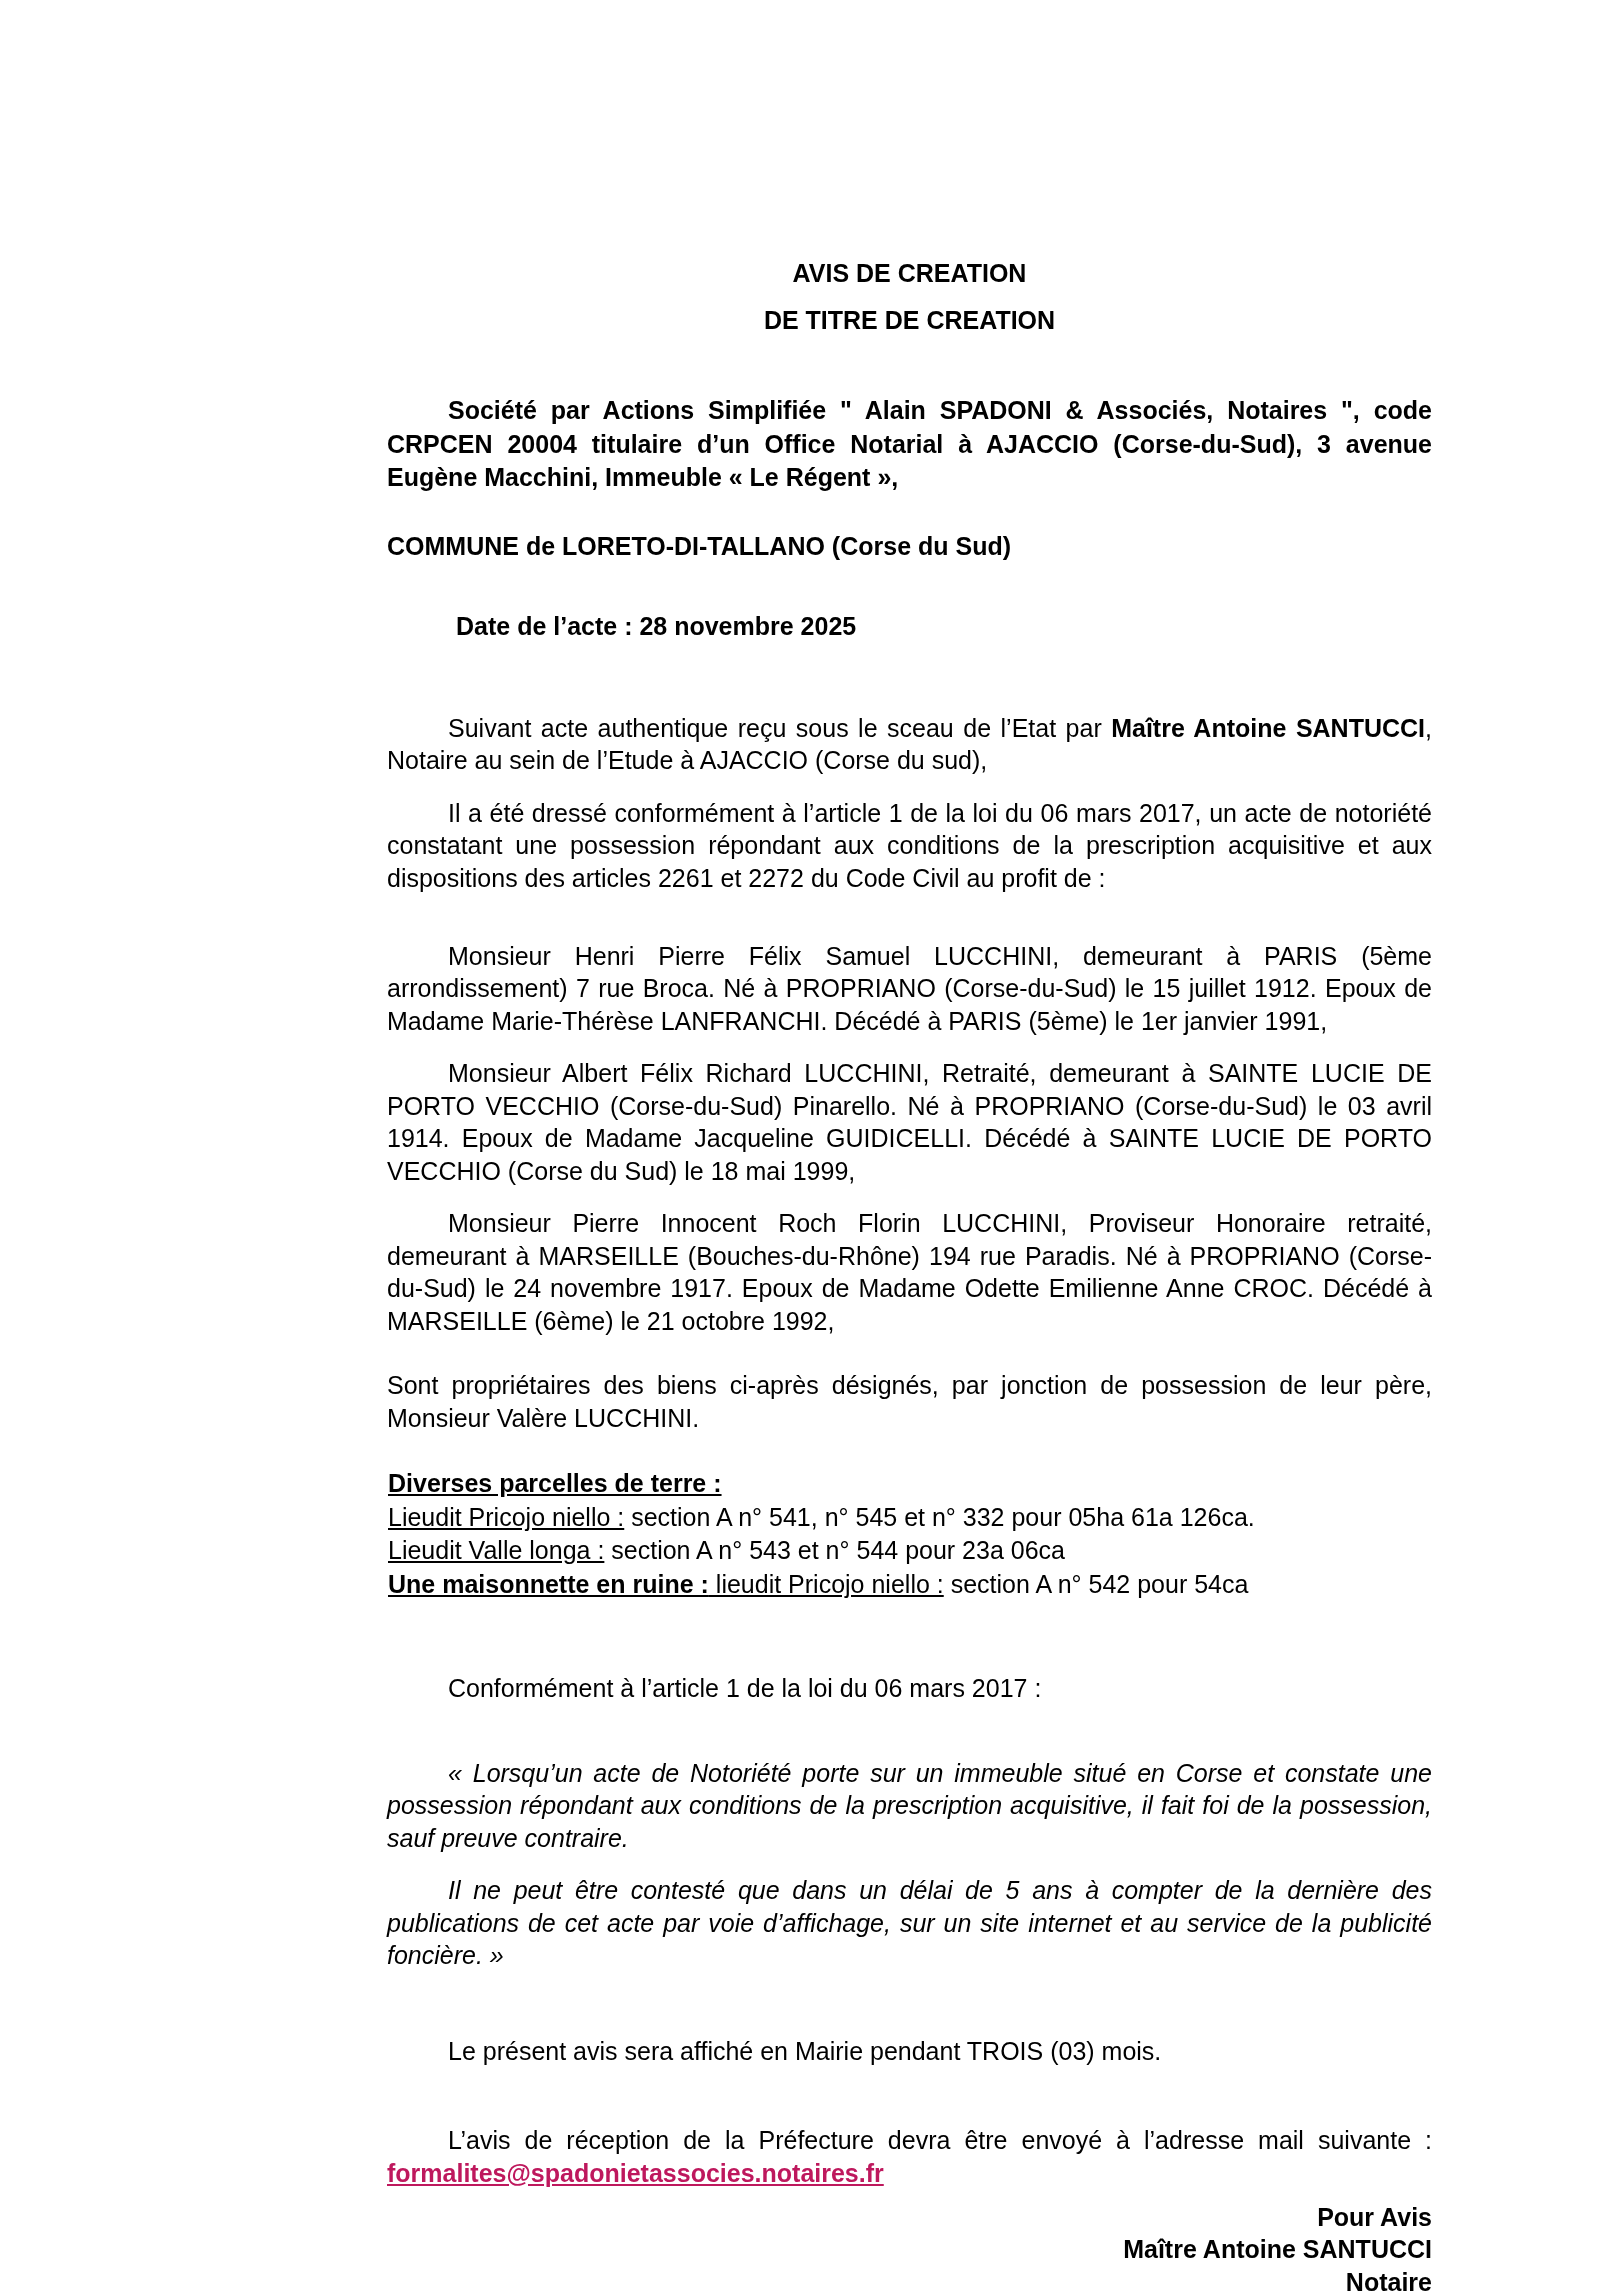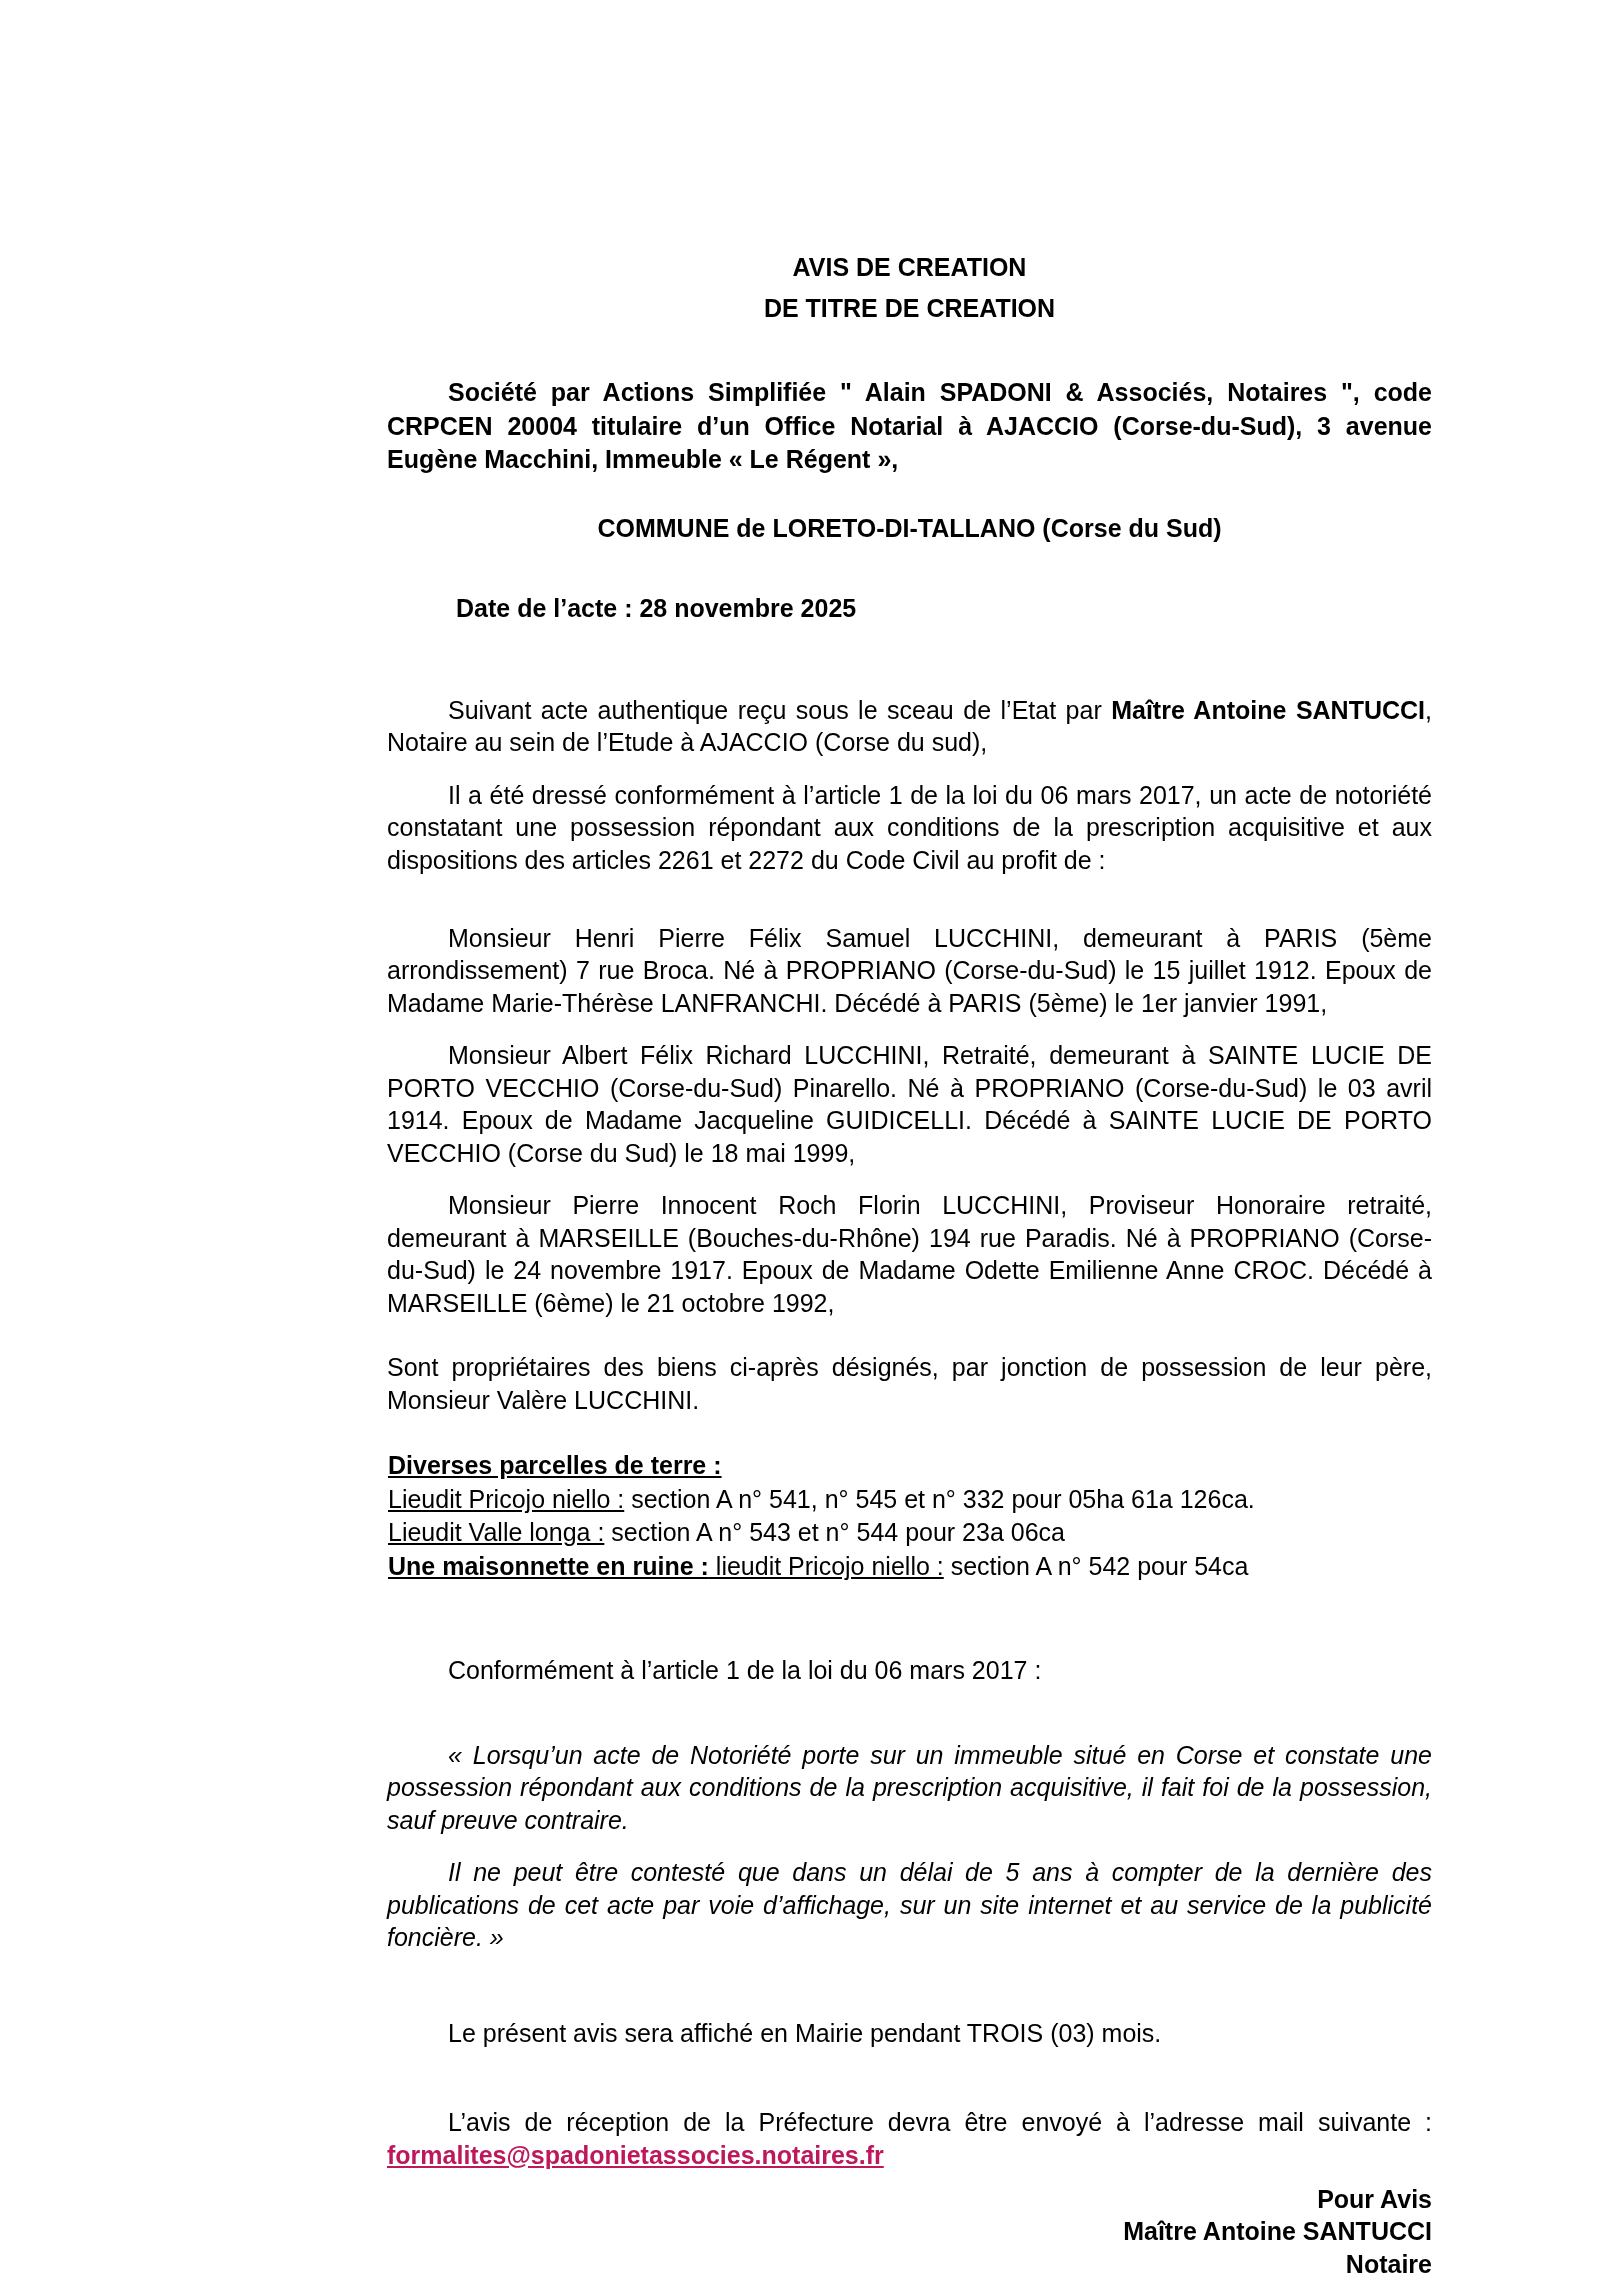--- a/index.html
+++ b/index.html
@@ -38,34 +38,33 @@
   .ital    { font-style: italic; }
   .und     { text-decoration: underline; }
   .indent  { text-indent: 61px; margin-top: 20px; }
 
   
   .title-line {
     font-size: 25px;
     font-weight: bold;
     text-align: center;
     line-height: 1.32;
-    margin: 8px;
+    margin: 14px;
   }
   .intro {
     font-size: 25px;
     font-weight: bold;
     line-height: 1.34;
     margin: 0;
     text-align: justify;
     text-indent: 61px;
   }
   .commune {
     font-size: 25px;
     font-weight: bold;
-    text-align: center;
     margin: 0;
   }
   .acte-date {
     font-size: 25px;
     font-weight: bold;
     margin: 8px;
     text-indent: 61px;
   }
 
   

